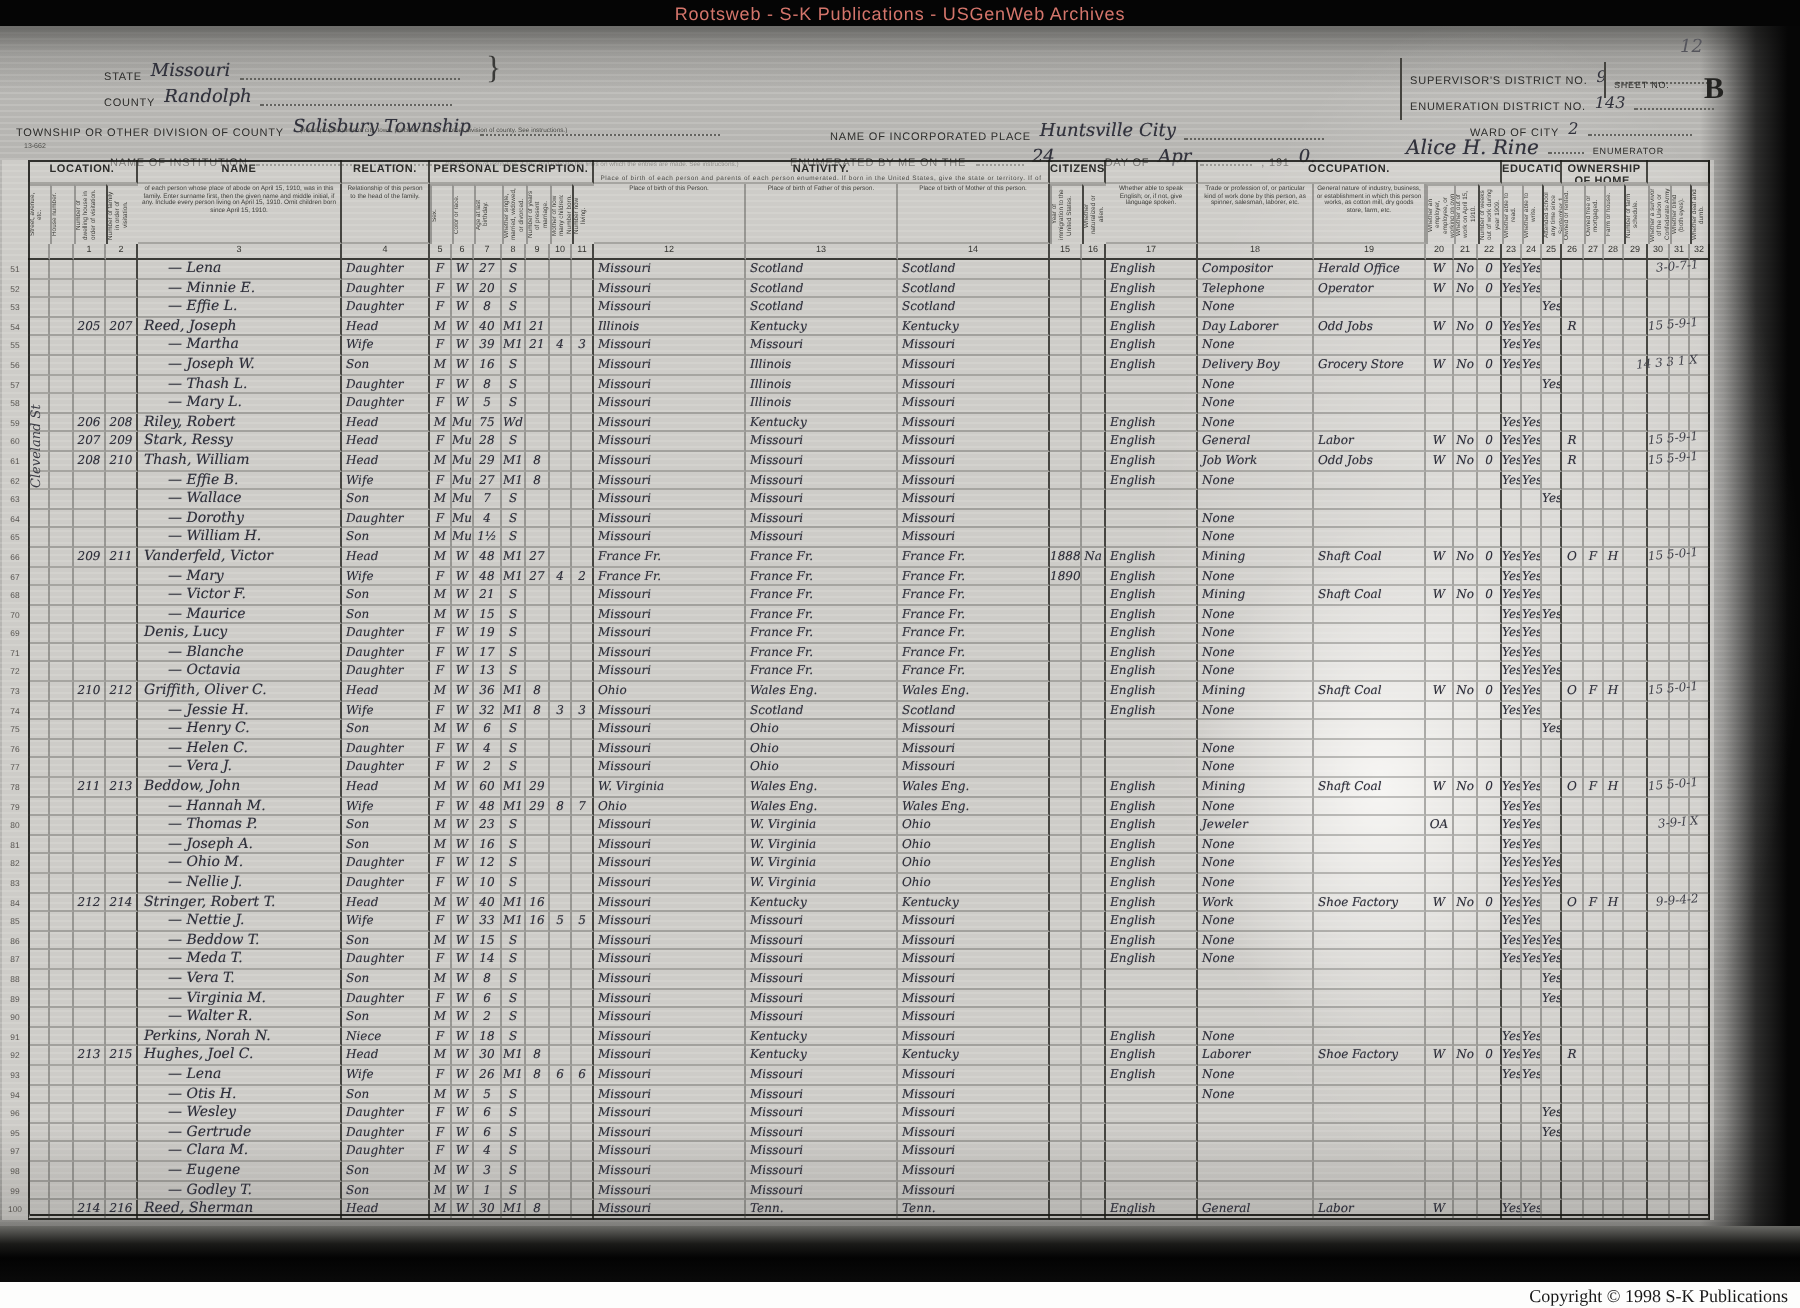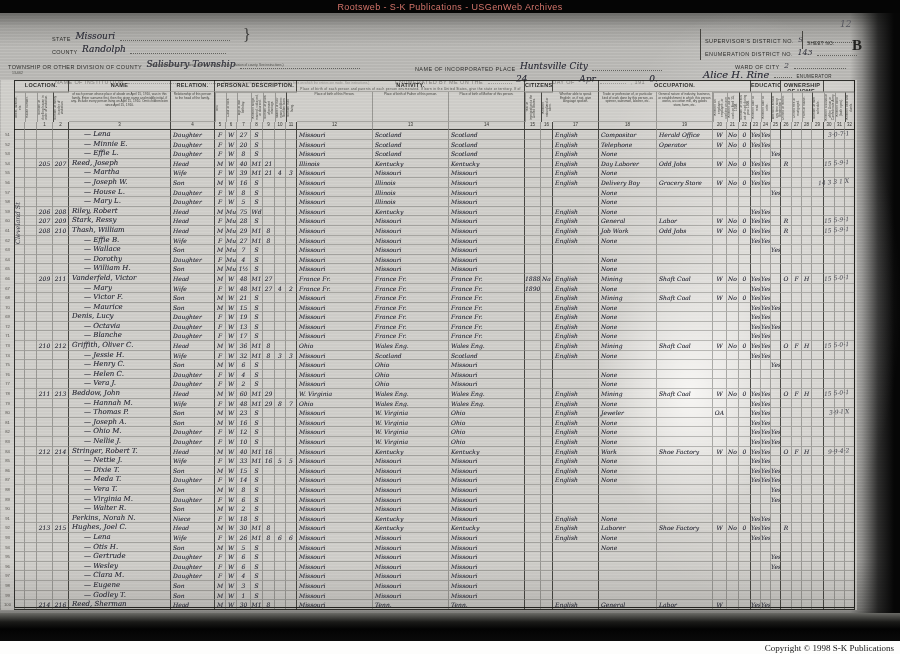--- a/index.html
+++ b/index.html
@@ -460,21 +460,21 @@
         <div class="c b" style="width: 10px;"></div>
         <div class="c b hv" style="width: 10px;"></div>
         <span class="notes">14 3 3 1 X</span>
       </div>
       <div class="trow" style="height: 9.6px;">
         <div class="c ln nb" style="width: 13px;">57</div>
         <div class="c b" style="width: 11px;"></div>
         <div class="c b" style="width: 12px;"></div>
         <div class="c b" style="width: 16px;"></div>
         <div class="c b hv" style="width: 16px;"></div>
-        <div class="c b hv bname ind" style="width: 102px;">House L.</div>
+        <div class="c b hv bname ind" style="width: 102px;">Thash L.</div>
         <div class="c b hv lft" style="width: 44px;">Daughter</div>
         <div class="c b" style="width: 11px;">F</div>
         <div class="c b" style="width: 11px;">W</div>
         <div class="c b" style="width: 14px;">8</div>
         <div class="c b" style="width: 12px;">S</div>
         <div class="c b" style="width: 12px;"></div>
         <div class="c b" style="width: 11px;"></div>
         <div class="c b hv" style="width: 11px;"></div>
         <div class="c b lft" style="width: 76px;">Missouri</div>
         <div class="c b lft" style="width: 76px;">Illinois</div>
@@ -976,20 +976,57 @@
         <div class="c b hv" style="width: 10px;"></div>
         <div class="c b" style="width: 11px;"></div>
         <div class="c b" style="width: 10px;"></div>
         <div class="c b" style="width: 10px;"></div>
         <div class="c b hv" style="width: 12px;"></div>
         <div class="c b" style="width: 11px;"></div>
         <div class="c b" style="width: 10px;"></div>
         <div class="c b hv" style="width: 10px;"></div>
       </div>
       <div class="trow" style="height: 9.6px;">
+        <div class="c ln nb" style="width: 13px;">71</div>
+        <div class="c b" style="width: 11px;"></div>
+        <div class="c b" style="width: 12px;"></div>
+        <div class="c b" style="width: 16px;"></div>
+        <div class="c b hv" style="width: 16px;"></div>
+        <div class="c b hv bname ind" style="width: 102px;">Blanche</div>
+        <div class="c b hv lft" style="width: 44px;">Daughter</div>
+        <div class="c b" style="width: 11px;">F</div>
+        <div class="c b" style="width: 11px;">W</div>
+        <div class="c b" style="width: 14px;">17</div>
+        <div class="c b" style="width: 12px;">S</div>
+        <div class="c b" style="width: 12px;"></div>
+        <div class="c b" style="width: 11px;"></div>
+        <div class="c b hv" style="width: 11px;"></div>
+        <div class="c b lft" style="width: 76px;">Missouri</div>
+        <div class="c b lft" style="width: 76px;">France Fr.</div>
+        <div class="c b hv lft" style="width: 76px;">France Fr.</div>
+        <div class="c b" style="width: 16px;"></div>
+        <div class="c b hv" style="width: 12px;"></div>
+        <div class="c b hv lft" style="width: 46px;">English</div>
+        <div class="c b lft" style="width: 58px;">None</div>
+        <div class="c b" style="width: 56px;"></div>
+        <div class="c b" style="width: 14px;"></div>
+        <div class="c b" style="width: 12px;"></div>
+        <div class="c b hv" style="width: 12px;"></div>
+        <div class="c b" style="width: 10px;">Yes</div>
+        <div class="c b" style="width: 10px;">Yes</div>
+        <div class="c b hv" style="width: 10px;"></div>
+        <div class="c b" style="width: 11px;"></div>
+        <div class="c b" style="width: 10px;"></div>
+        <div class="c b" style="width: 10px;"></div>
+        <div class="c b hv" style="width: 12px;"></div>
+        <div class="c b" style="width: 11px;"></div>
+        <div class="c b" style="width: 10px;"></div>
+        <div class="c b hv" style="width: 10px;"></div>
+      </div>
+      <div class="trow" style="height: 9.6px;">
         <div class="c ln nb" style="width: 13px;">72</div>
         <div class="c b" style="width: 11px;"></div>
         <div class="c b" style="width: 12px;"></div>
         <div class="c b" style="width: 16px;"></div>
         <div class="c b hv" style="width: 16px;"></div>
         <div class="c b hv bname ind" style="width: 102px;">Octavia</div>
         <div class="c b hv lft" style="width: 44px;">Daughter</div>
         <div class="c b" style="width: 11px;">F</div>
         <div class="c b" style="width: 11px;">W</div>
         <div class="c b" style="width: 14px;">13</div>
@@ -1004,57 +1041,20 @@
         <div class="c b hv" style="width: 12px;"></div>
         <div class="c b hv lft" style="width: 46px;">English</div>
         <div class="c b lft" style="width: 58px;">None</div>
         <div class="c b" style="width: 56px;"></div>
         <div class="c b" style="width: 14px;"></div>
         <div class="c b" style="width: 12px;"></div>
         <div class="c b hv" style="width: 12px;"></div>
         <div class="c b" style="width: 10px;">Yes</div>
         <div class="c b" style="width: 10px;">Yes</div>
         <div class="c b hv" style="width: 10px;">Yes</div>
-        <div class="c b" style="width: 11px;"></div>
-        <div class="c b" style="width: 10px;"></div>
-        <div class="c b" style="width: 10px;"></div>
-        <div class="c b hv" style="width: 12px;"></div>
-        <div class="c b" style="width: 11px;"></div>
-        <div class="c b" style="width: 10px;"></div>
-        <div class="c b hv" style="width: 10px;"></div>
-      </div>
-      <div class="trow" style="height: 9.6px;">
-        <div class="c ln nb" style="width: 13px;">71</div>
-        <div class="c b" style="width: 11px;"></div>
-        <div class="c b" style="width: 12px;"></div>
-        <div class="c b" style="width: 16px;"></div>
-        <div class="c b hv" style="width: 16px;"></div>
-        <div class="c b hv bname ind" style="width: 102px;">Blanche</div>
-        <div class="c b hv lft" style="width: 44px;">Daughter</div>
-        <div class="c b" style="width: 11px;">F</div>
-        <div class="c b" style="width: 11px;">W</div>
-        <div class="c b" style="width: 14px;">17</div>
-        <div class="c b" style="width: 12px;">S</div>
-        <div class="c b" style="width: 12px;"></div>
-        <div class="c b" style="width: 11px;"></div>
-        <div class="c b hv" style="width: 11px;"></div>
-        <div class="c b lft" style="width: 76px;">Missouri</div>
-        <div class="c b lft" style="width: 76px;">France Fr.</div>
-        <div class="c b hv lft" style="width: 76px;">France Fr.</div>
-        <div class="c b" style="width: 16px;"></div>
-        <div class="c b hv" style="width: 12px;"></div>
-        <div class="c b hv lft" style="width: 46px;">English</div>
-        <div class="c b lft" style="width: 58px;">None</div>
-        <div class="c b" style="width: 56px;"></div>
-        <div class="c b" style="width: 14px;"></div>
-        <div class="c b" style="width: 12px;"></div>
-        <div class="c b hv" style="width: 12px;"></div>
-        <div class="c b" style="width: 10px;">Yes</div>
-        <div class="c b" style="width: 10px;">Yes</div>
-        <div class="c b hv" style="width: 10px;"></div>
         <div class="c b" style="width: 11px;"></div>
         <div class="c b" style="width: 10px;"></div>
         <div class="c b" style="width: 10px;"></div>
         <div class="c b hv" style="width: 12px;"></div>
         <div class="c b" style="width: 11px;"></div>
         <div class="c b" style="width: 10px;"></div>
         <div class="c b hv" style="width: 10px;"></div>
       </div>
       <div class="trow" style="height: 9.6px;">
         <div class="c ln nb" style="width: 13px;">73</div>
@@ -1540,21 +1540,21 @@
         <div class="c b" style="width: 11px;"></div>
         <div class="c b" style="width: 10px;"></div>
         <div class="c b hv" style="width: 10px;"></div>
       </div>
       <div class="trow" style="height: 9.6px;">
         <div class="c ln nb" style="width: 13px;">86</div>
         <div class="c b" style="width: 11px;"></div>
         <div class="c b" style="width: 12px;"></div>
         <div class="c b" style="width: 16px;"></div>
         <div class="c b hv" style="width: 16px;"></div>
-        <div class="c b hv bname ind" style="width: 102px;">Dixie T.</div>
+        <div class="c b hv bname ind" style="width: 102px;">Beddow T.</div>
         <div class="c b hv lft" style="width: 44px;">Son</div>
         <div class="c b" style="width: 11px;">M</div>
         <div class="c b" style="width: 11px;">W</div>
         <div class="c b" style="width: 14px;">15</div>
         <div class="c b" style="width: 12px;">S</div>
         <div class="c b" style="width: 12px;"></div>
         <div class="c b" style="width: 11px;"></div>
         <div class="c b hv" style="width: 11px;"></div>
         <div class="c b lft" style="width: 76px;">Missouri</div>
         <div class="c b lft" style="width: 76px;">Missouri</div>
@@ -1868,26 +1868,26 @@
         <div class="c b hv" style="width: 10px;"></div>
         <div class="c b" style="width: 11px;"></div>
         <div class="c b" style="width: 10px;"></div>
         <div class="c b" style="width: 10px;"></div>
         <div class="c b hv" style="width: 12px;"></div>
         <div class="c b" style="width: 11px;"></div>
         <div class="c b" style="width: 10px;"></div>
         <div class="c b hv" style="width: 10px;"></div>
       </div>
       <div class="trow" style="height: 9.6px;">
-        <div class="c ln nb" style="width: 13px;">95</div>
-        <div class="c b" style="width: 11px;"></div>
-        <div class="c b" style="width: 12px;"></div>
-        <div class="c b" style="width: 16px;"></div>
-        <div class="c b hv" style="width: 16px;"></div>
-        <div class="c b hv bname ind" style="width: 102px;">Gertrude</div>
+        <div class="c ln nb" style="width: 13px;">96</div>
+        <div class="c b" style="width: 11px;"></div>
+        <div class="c b" style="width: 12px;"></div>
+        <div class="c b" style="width: 16px;"></div>
+        <div class="c b hv" style="width: 16px;"></div>
+        <div class="c b hv bname ind" style="width: 102px;">Wesley</div>
         <div class="c b hv lft" style="width: 44px;">Daughter</div>
         <div class="c b" style="width: 11px;">F</div>
         <div class="c b" style="width: 11px;">W</div>
         <div class="c b" style="width: 14px;">6</div>
         <div class="c b" style="width: 12px;">S</div>
         <div class="c b" style="width: 12px;"></div>
         <div class="c b" style="width: 11px;"></div>
         <div class="c b hv" style="width: 11px;"></div>
         <div class="c b lft" style="width: 76px;">Missouri</div>
         <div class="c b lft" style="width: 76px;">Missouri</div>
@@ -1905,26 +1905,26 @@
         <div class="c b hv" style="width: 10px;">Yes</div>
         <div class="c b" style="width: 11px;"></div>
         <div class="c b" style="width: 10px;"></div>
         <div class="c b" style="width: 10px;"></div>
         <div class="c b hv" style="width: 12px;"></div>
         <div class="c b" style="width: 11px;"></div>
         <div class="c b" style="width: 10px;"></div>
         <div class="c b hv" style="width: 10px;"></div>
       </div>
       <div class="trow" style="height: 9.6px;">
-        <div class="c ln nb" style="width: 13px;">96</div>
-        <div class="c b" style="width: 11px;"></div>
-        <div class="c b" style="width: 12px;"></div>
-        <div class="c b" style="width: 16px;"></div>
-        <div class="c b hv" style="width: 16px;"></div>
-        <div class="c b hv bname ind" style="width: 102px;">Wesley</div>
+        <div class="c ln nb" style="width: 13px;">95</div>
+        <div class="c b" style="width: 11px;"></div>
+        <div class="c b" style="width: 12px;"></div>
+        <div class="c b" style="width: 16px;"></div>
+        <div class="c b hv" style="width: 16px;"></div>
+        <div class="c b hv bname ind" style="width: 102px;">Gertrude</div>
         <div class="c b hv lft" style="width: 44px;">Daughter</div>
         <div class="c b" style="width: 11px;">F</div>
         <div class="c b" style="width: 11px;">W</div>
         <div class="c b" style="width: 14px;">6</div>
         <div class="c b" style="width: 12px;">S</div>
         <div class="c b" style="width: 12px;"></div>
         <div class="c b" style="width: 11px;"></div>
         <div class="c b hv" style="width: 11px;"></div>
         <div class="c b lft" style="width: 76px;">Missouri</div>
         <div class="c b lft" style="width: 76px;">Missouri</div>

